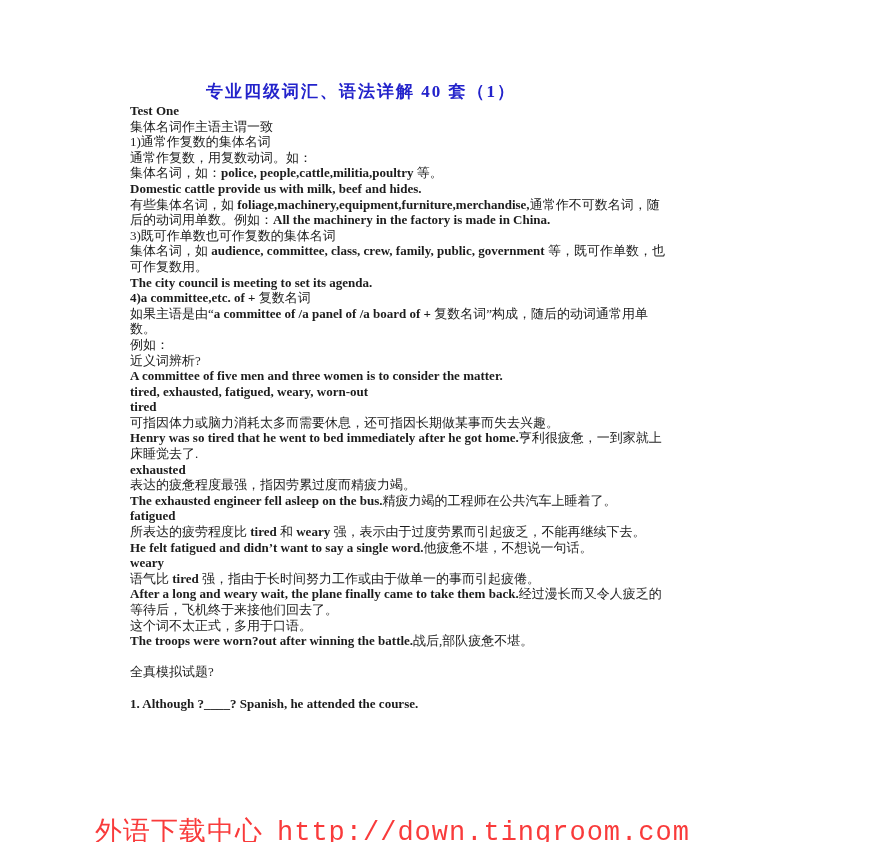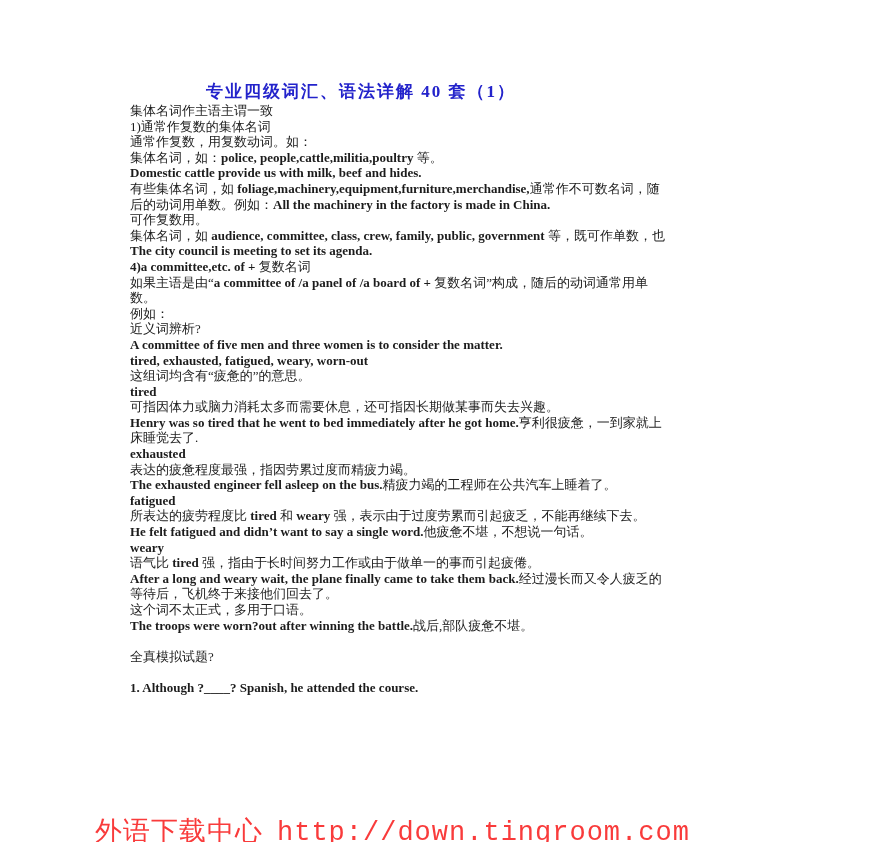--- a/index.html
+++ b/index.html
@@ -41,38 +41,39 @@
   }
   #doc-footer .site{margin-right:14px;}
 </style>
 </head>
 <body>
 
 <div id="page">
   <div id="doc-title" style="color: rgb(35, 35, 203);">专业四级词汇、语法详解 40 套（1）</div>
 
   <div id="doc-body">
+      <div class="line"><span class="run b">Test One</span></div>
       <div class="line"><span class="run">集体名词作主语主谓一致</span></div>
       <div class="line"><span class="run">1)通常作复数的集体名词</span></div>
       <div class="line"><span class="run">通常作复数，用复数动词。如：</span></div>
       <div class="line"><span class="run">集体名词，如：</span><span class="run b">police, people,cattle,militia,poultry</span><span class="run"> 等。</span></div>
       <div class="line"><span class="run b">Domestic cattle provide us with milk, beef and hides.</span></div>
       <div class="line"><span class="run">有些集体名词，如 </span><span class="run b">foliage,machinery,equipment,furniture,merchandise,</span><span class="run">通常作不可数名词，随</span></div>
       <div class="line"><span class="run">后的动词用单数。例如：</span><span class="run b">All the machinery in the factory is made in China.</span></div>
+      <div class="line"><span class="run">3)既可作单数也可作复数的集体名词</span></div>
+      <div class="line"><span class="run">集体名词，如 </span><span class="run b">audience, committee, class, crew, family, public, government</span><span class="run"> 等，既可作单数，也</span></div>
       <div class="line"><span class="run">可作复数用。</span></div>
-      <div class="line"><span class="run">集体名词，如 </span><span class="run b">audience, committee, class, crew, family, public, government</span><span class="run"> 等，既可作单数，也</span></div>
       <div class="line"><span class="run b">The city council is meeting to set its agenda.</span></div>
       <div class="line"><span class="run b">4)a committee,etc. of + </span><span class="run">复数名词</span></div>
       <div class="line"><span class="run">如果主语是由“</span><span class="run b">a committee of /a panel of /a board of + </span><span class="run">复数名词”构成，随后的动词通常用单</span></div>
       <div class="line"><span class="run">数。</span></div>
       <div class="line"><span class="run">例如：</span></div>
       <div class="line"><span class="run">近义词辨析?</span></div>
       <div class="line"><span class="run b">A committee of five men and three women is to consider the matter.</span></div>
       <div class="line"><span class="run b">tired, exhausted, fatigued, weary, worn-out</span></div>
-      <div class="line"><span class="run">这组词均含有“疲惫的”的意思。</span></div>
       <div class="line"><span class="run b">tired</span></div>
       <div class="line"><span class="run">可指因体力或脑力消耗太多而需要休息，还可指因长期做某事而失去兴趣。</span></div>
       <div class="line"><span class="run b">Henry was so tired that he went to bed immediately after he got home.</span><span class="run">亨利很疲惫，一到家就上</span></div>
       <div class="line"><span class="run">床睡觉去了.</span></div>
       <div class="line"><span class="run b">exhausted</span></div>
       <div class="line"><span class="run">表达的疲惫程度最强，指因劳累过度而精疲力竭。</span></div>
       <div class="line"><span class="run b">The exhausted engineer fell asleep on the bus.</span><span class="run">精疲力竭的工程师在公共汽车上睡着了。</span></div>
       <div class="line"><span class="run b">fatigued</span></div>
       <div class="line"><span class="run">所表达的疲劳程度比 </span><span class="run b">tired</span><span class="run"> 和 </span><span class="run b">weary</span><span class="run"> 强，表示由于过度劳累而引起疲乏，不能再继续下去。</span></div>
       <div class="line"><span class="run b">He felt fatigued and didn’t want to say a single word.</span><span class="run">他疲惫不堪，不想说一句话。</span></div>

